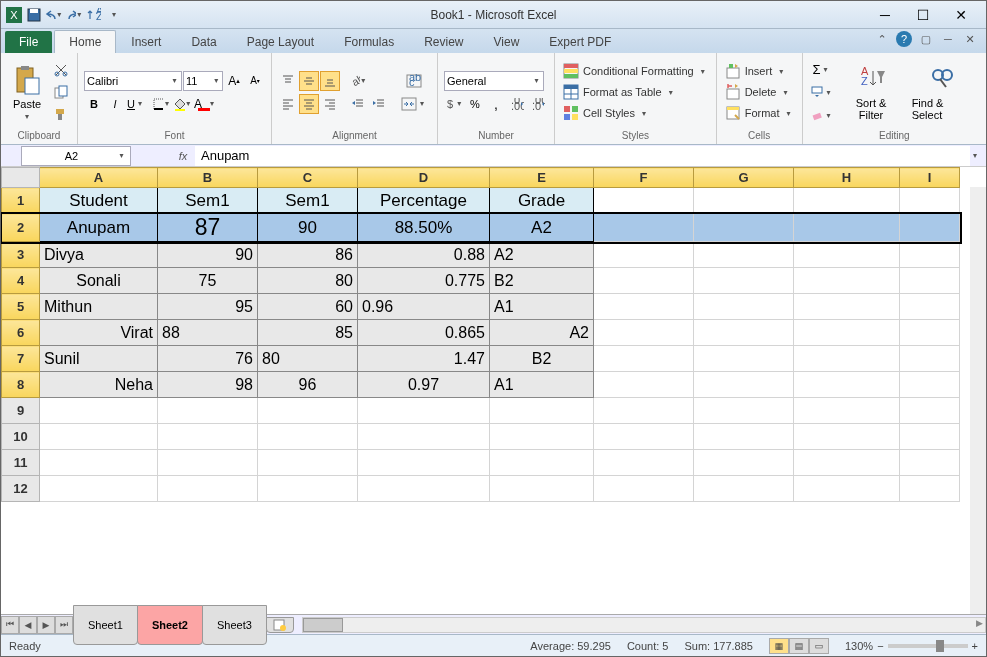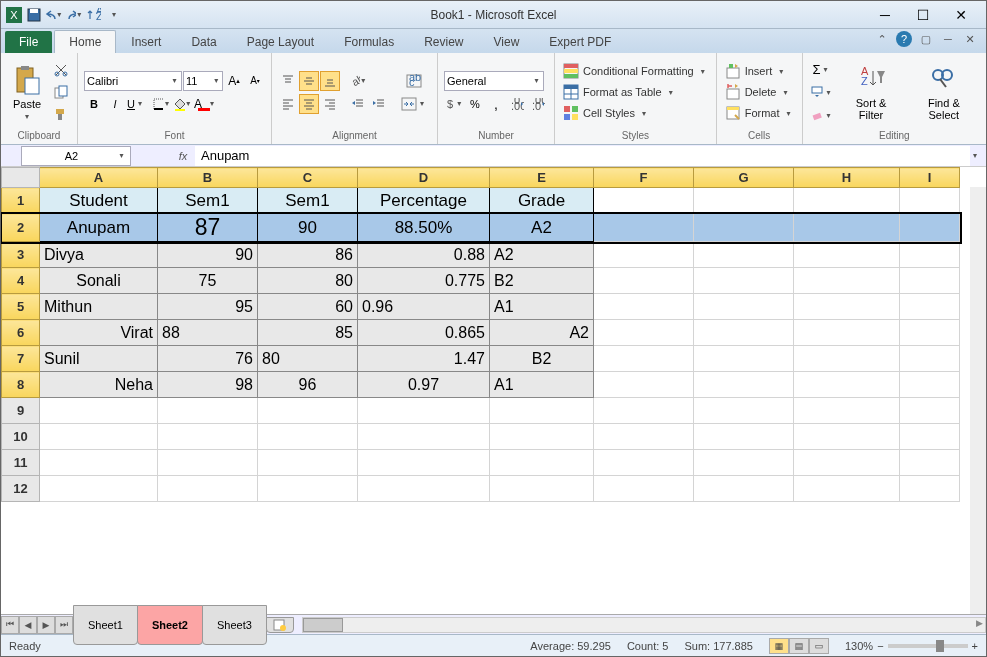--- a/index.html
+++ b/index.html
@@ -483,21 +483,21 @@
         <span style="text-align:center;line-height:1.1">Sort &amp; Filter</span>
       </div>
       <div class="big-btn">
         <div class="big-ic">
             <svg width="28" height="28">
               <circle cx="8" cy="10" r="5" fill="none" stroke="#3a6ea5" stroke-width="2"></circle>
               <circle cx="17" cy="10" r="5" fill="none" stroke="#3a6ea5" stroke-width="2"></circle>
               <line x1="10" y1="14" x2="16" y2="22" stroke="#555" stroke-width="2"></line>
             </svg>
           </div>
-        <span style="text-align:center;line-height:1.1">Find &amp; Select</span>
+        <span style="text-align:left;line-height:1.1">Find &amp; Select</span>
       </div>
     </div>
     <div class="rgroup-label">Editing</div>
   </div>
 </div>
 
 <div class="namebox-bar">
   <div class="namebox">
       <input readonly="" value="A2" style="">
       <span class="dd">▾</span>

